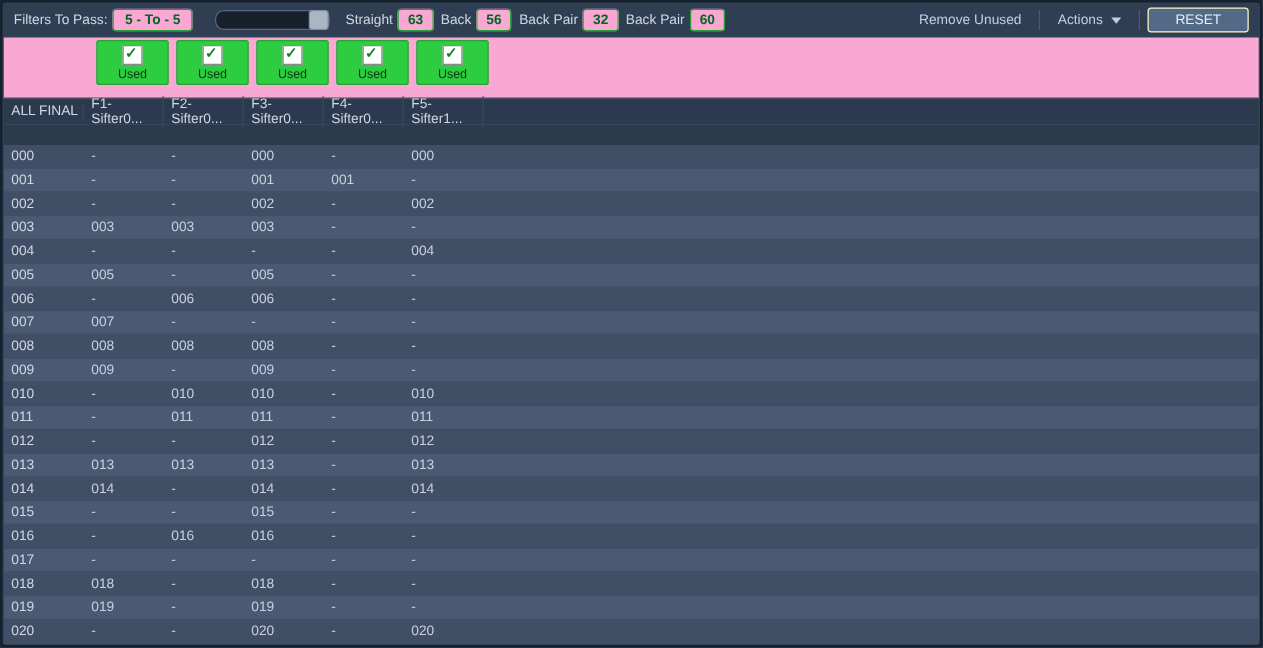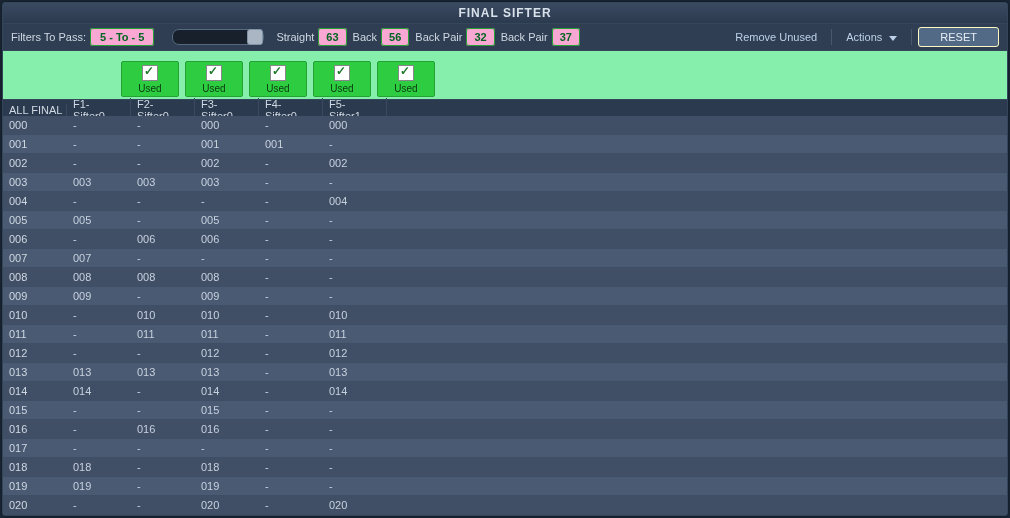--- a/index.html
+++ b/index.html
@@ -9,21 +9,21 @@
   .toolbar .lbl{color:#cfd8e2;margin-right:4px}
   .badge{background:#f9a8d4;color:#062;font-weight:bold;border-radius:3px;padding:1px 8px;display:inline-block;height:16px;line-height:16px;box-shadow:inset 0 0 0 1px #25a233;margin-right:6px}
   .badge.range{padding:1px 10px}
   .slider{width:90px;height:14px;border-radius:7px;border:1px solid #55697f;background:#17202b;margin:0 12px;position:relative}
   .slider .knob{position:absolute;right:0;top:-1px;width:14px;height:14px;border-radius:3px;background:#aab6c4;border:1px solid #8293a6}
   .flex-spacer{flex:1}
   .link-btn{color:#bcd1e8;cursor:pointer;padding:4px 8px}
   .vdiv{width:1px;height:16px;background:#49586b;margin:0 6px}
   .reset-btn{background:#526a85;color:#e8eef5;border-radius:3px;padding:3px 21px;cursor:pointer;border:1px solid #fef9c3}
   .chev{display:inline-block;margin-left:4px;width:0;height:0;border-left:4px solid transparent;border-right:4px solid transparent;border-top:5px solid #bcd1e8;vertical-align:middle}
-  .chips-row{height:44px;display:flex;align-items:flex-end;padding:2px 0 2px 118px;border-bottom:1px solid #33465a;background:#86efac}
+  .chips-row{height:44px;display:flex;align-items:flex-start;padding:2px 0 2px 74px;border-bottom:1px solid #33465a;background:#f9a8d4}
   .chip{width:58px;text-align:center;margin-right:6px}
   .chip .box{background:#2ecc40;border:1px solid #25a233;border-radius:2px;padding:3px 0 2px 0}
   .chip .cb{width:14px;height:14px;background:#fff;border:1px solid #888;margin:0 auto 2px auto;position:relative}
   .chip .cb.checked:after{content:"✓";position:absolute;left:1px;top:-2px;color:#1e7a2c;font-size:12px;font-weight:bold}
   .chip .cap{color:#0a3a11;font-size:10px}
   .header-row{height:20px;display:flex;align-items:center;border-bottom:1px solid #33465a;background:#2b3a4e;color:#d0d9e3;font-size:11px}
   .header-row .col{box-sizing:border-box;padding-left:6px;border-right:1px solid #3a4a61}
   .col0{width:64px}
   .colf{width:64px}
   .table-wrap{position:absolute;left:0;right:0;top:113px;bottom:0;overflow-y:scroll;overflow-x:hidden;background:#4a5a73}
@@ -34,36 +34,35 @@
   .row:nth-child(odd){background:#414f66}
   .row:nth-child(even){background:#4a5a73}
   .row .cell{box-sizing:border-box;padding-left:6px;color:#c7d1de}
   .row .cell.c0{width:64px;color:#cfd8e2}
   .row .cell.cf{width:64px}
 </style>
 </head>
 <body>
 
 <div class="panel">
-  <div class="title-bar">FINAL SIFTER</div>
 
   <div class="toolbar">
     <span class="lbl">Filters To Pass:</span>
     <span class="badge range">5 - To - 5</span>
     <div class="slider">
       <div class="knob"></div>
     </div>
     <span class="lbl">Straight</span>
     <span class="badge">63</span>
     <span class="lbl">Back</span>
     <span class="badge">56</span>
     <span class="lbl">Back Pair</span>
     <span class="badge">32</span>
     <span class="lbl">Back Pair</span>
-    <span class="badge">37</span>
+    <span class="badge">60</span>
 
     <div class="flex-spacer"></div>
 
     <span class="link-btn">Remove Unused</span>
     <div class="vdiv"></div>
     <span class="link-btn">
       <span>Actions</span>
       <span class="chev"></span>
     </span>
     <div class="vdiv"></div>

